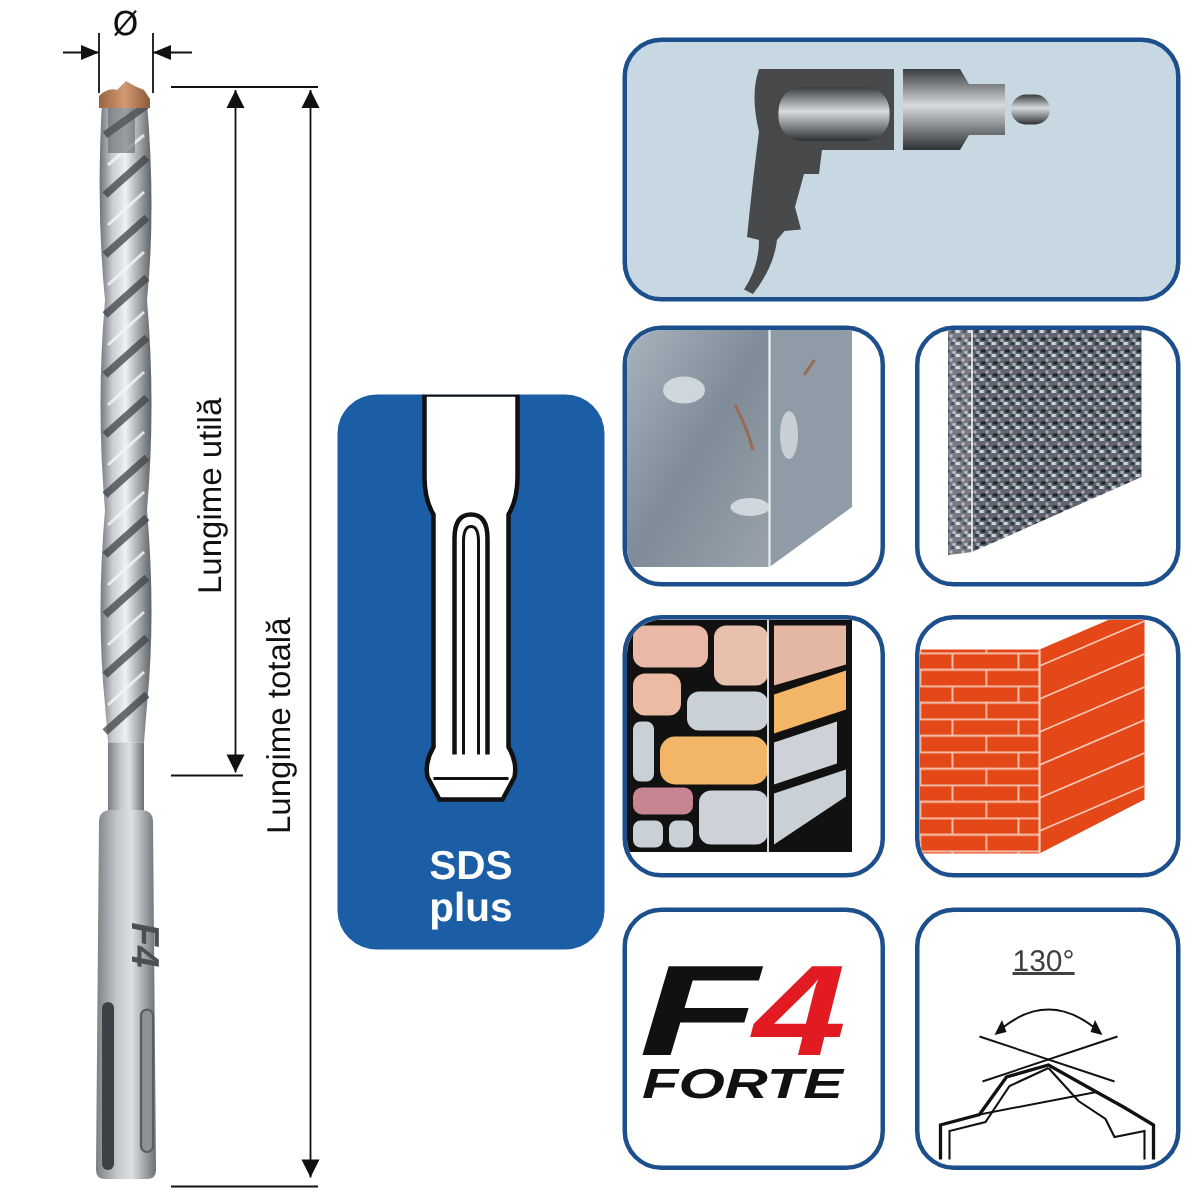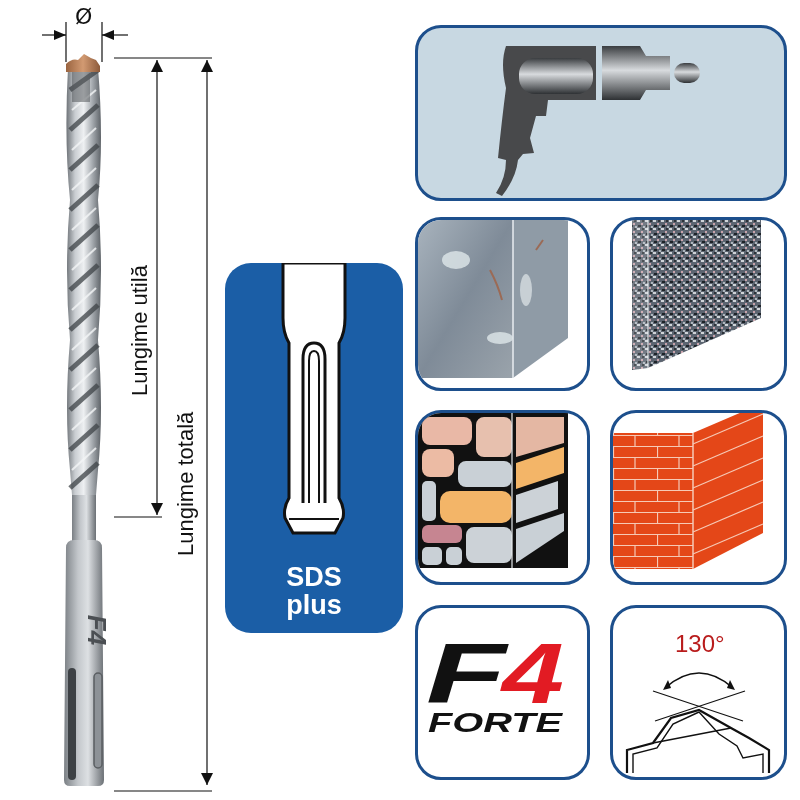--- a/index.html
+++ b/index.html
@@ -1,21 +1,21 @@
 <!DOCTYPE html>
 <html><head>
 <meta charset="utf-8">
 <style>
   html, body { margin: 0; padding: 0; background: #ffffff; }
   body { width: 800px; height: 800px; position: relative; overflow: hidden; font-family: "Liberation Sans", sans-serif; }
   .abs { position: absolute; }
   .tile { position: absolute; border: 3px solid #1d4f8c; border-radius: 26px; background: #fff; overflow: hidden; box-sizing: border-box; }
   .vlabel { position: absolute; transform-origin: left top; transform: rotate(-90deg); white-space: nowrap; font-size: 22px; color: #111; font-family: "Liberation Sans", sans-serif; }
   .sds-text { position: absolute; width: 100%; text-align: center; color: #fff; font-weight: bold; font-size: 27px; line-height: 28px; font-family: "Liberation Sans", sans-serif; }
-  .angle-label { position: absolute; font-size: 24px; color: #b91c1c; font-family: "Liberation Sans", sans-serif; }
+  .angle-label { position: absolute; font-size: 20px; color: #404040; font-family: "Liberation Sans", sans-serif; text-decoration: underline; }
   .dia-sym { position: absolute; font-size: 22px; color: #111; font-family: "DejaVu Sans", sans-serif; }
 </style>
 </head>
 <body>
 
 <div class="abs" style="left:0;top:0;width:230px;height:800px;">
   <svg width="230" height="800" viewBox="0 0 230 800">
     <defs>
       <linearGradient id="steel" x1="0" x2="1" y1="0" y2="0">
         <stop offset="0" stop-color="#6e7378"></stop>

